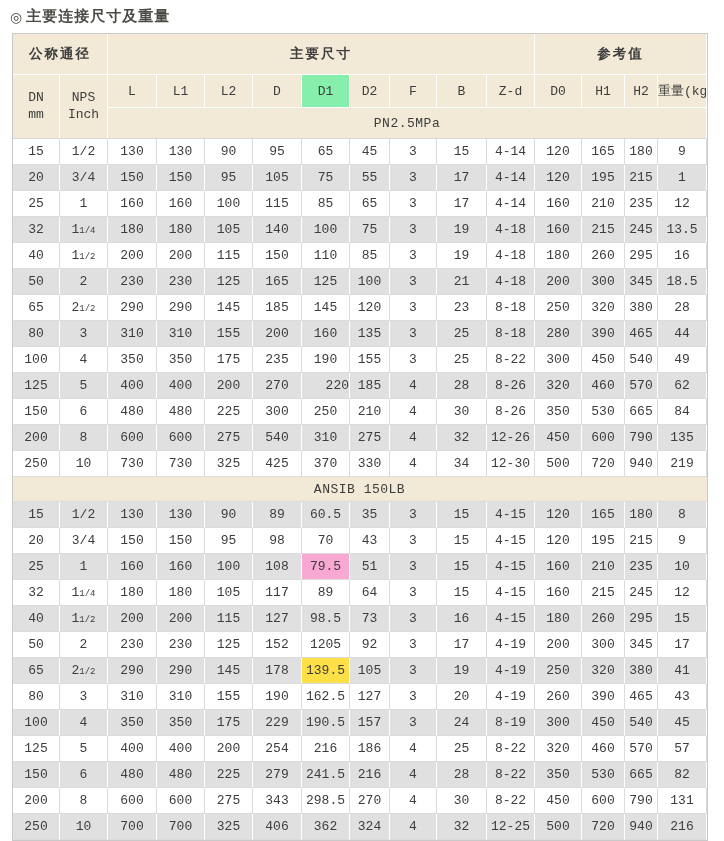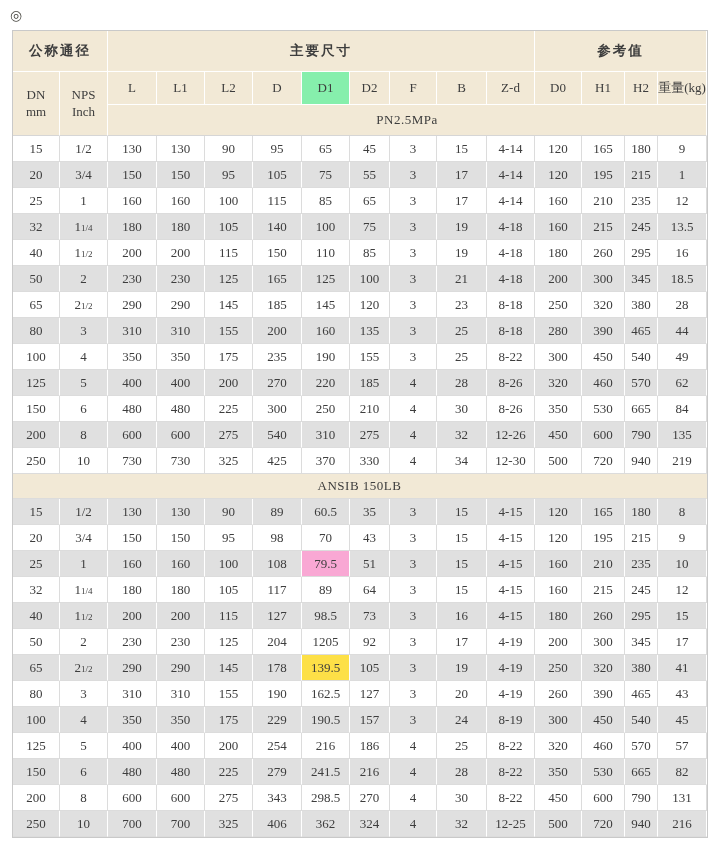--- a/index.html
+++ b/index.html
@@ -41,23 +41,24 @@
     height:24px;letter-spacing:0.5px;
   }
   .frac{font-size:9px;}
 </style>
 </head>
 <body>
 
 <div class="page">
   <h1 class="title" style="color: rgb(75, 74, 68);">
     <span class="bullet">◎</span>
+    <span>主要连接尺寸及重量</span>
   </h1>
 
-  <table style="border-color: rgb(201, 201, 201);">
+  <table style="border-color: rgb(201, 201, 201); font-family: Liberation Mono, monospace;">
     <colgroup>
       <col style="width:47px">
         <col style="width:48px">
       <col style="width:49px">
         <col style="width:48px">
         <col style="width:48px">
       <col style="width:49px">
         <col style="width:48px">
         <col style="width:40px">
       <col style="width:47px">
@@ -255,21 +256,21 @@
           <td>540</td>
           <td>49</td>
         </tr>
         <tr class="g">
           <td style="background: rgb(224, 224, 224);">125</td>
           <td style="background: rgb(224, 224, 224);">5</td>
           <td style="background: rgb(224, 224, 224);">400</td>
           <td style="background: rgb(224, 224, 224);">400</td>
           <td style="background: rgb(224, 224, 224);">200</td>
           <td style="background: rgb(224, 224, 224);">270</td>
-          <td style="background: rgb(224, 224, 224);">220</td>
+          <td style="background: rgb(224, 224, 224); text-align: right;">220</td>
           <td style="background: rgb(224, 224, 224);">185</td>
           <td style="background: rgb(224, 224, 224);">4</td>
           <td style="background: rgb(224, 224, 224);">28</td>
           <td style="background: rgb(224, 224, 224);">8-26</td>
           <td style="background: rgb(224, 224, 224);">320</td>
           <td style="background: rgb(224, 224, 224);">460</td>
           <td style="background: rgb(224, 224, 224);">570</td>
           <td style="background: rgb(224, 224, 224);">62</td>
         </tr>
         <tr class="w">
@@ -410,21 +411,21 @@
           <td style="background: rgb(224, 224, 224);">260</td>
           <td style="background: rgb(224, 224, 224);">295</td>
           <td style="background: rgb(224, 224, 224);">15</td>
         </tr>
         <tr class="w">
           <td>50</td>
           <td>2</td>
           <td>230</td>
           <td>230</td>
           <td>125</td>
-          <td>204</td>
+          <td>152</td>
           <td>1205</td>
           <td>92</td>
           <td>3</td>
           <td>17</td>
           <td>4-19</td>
           <td>200</td>
           <td>300</td>
           <td>345</td>
           <td>17</td>
         </tr>

